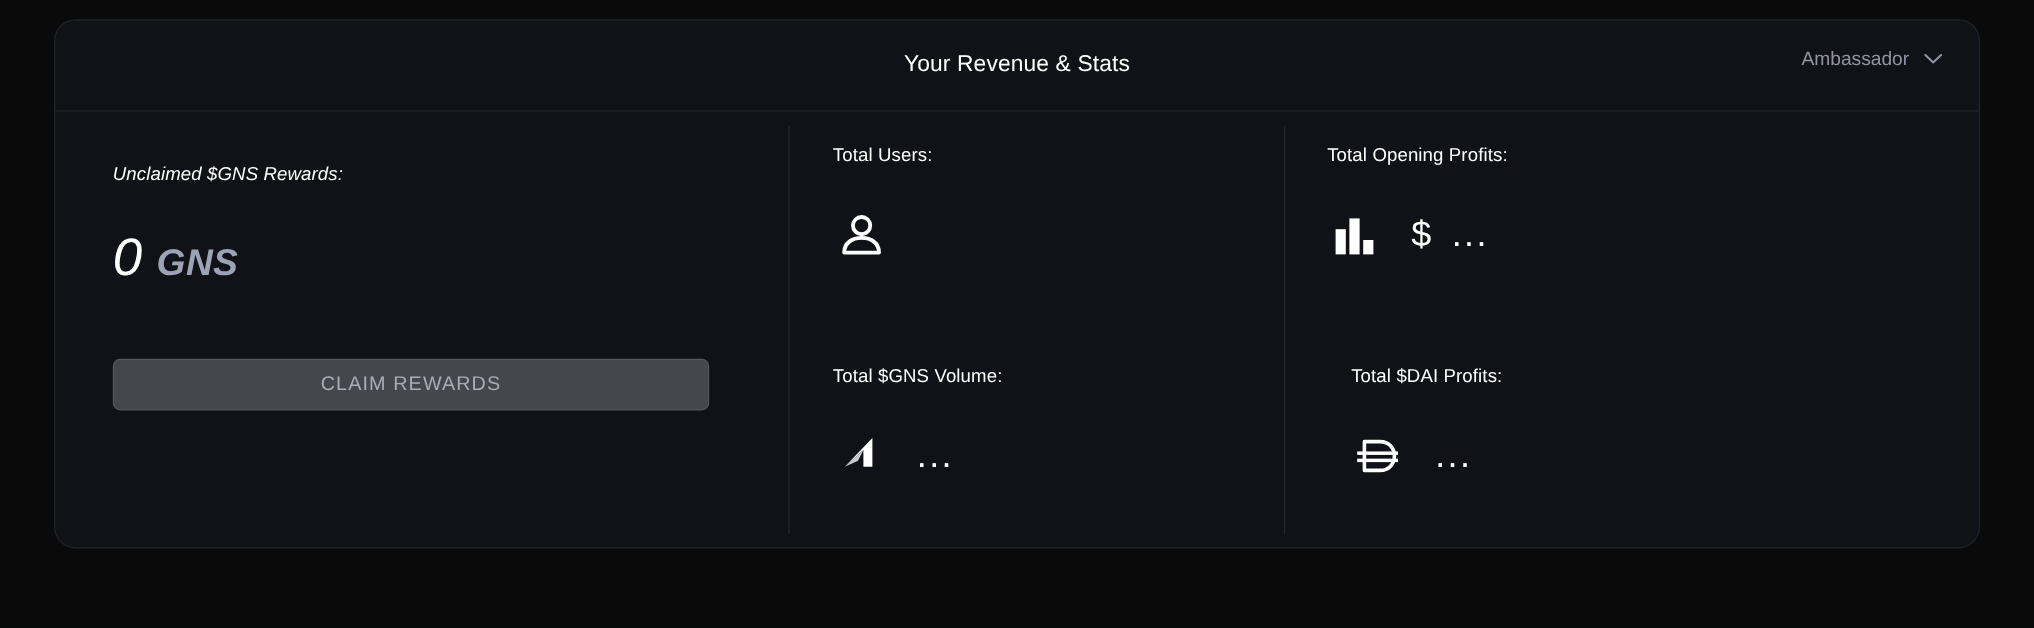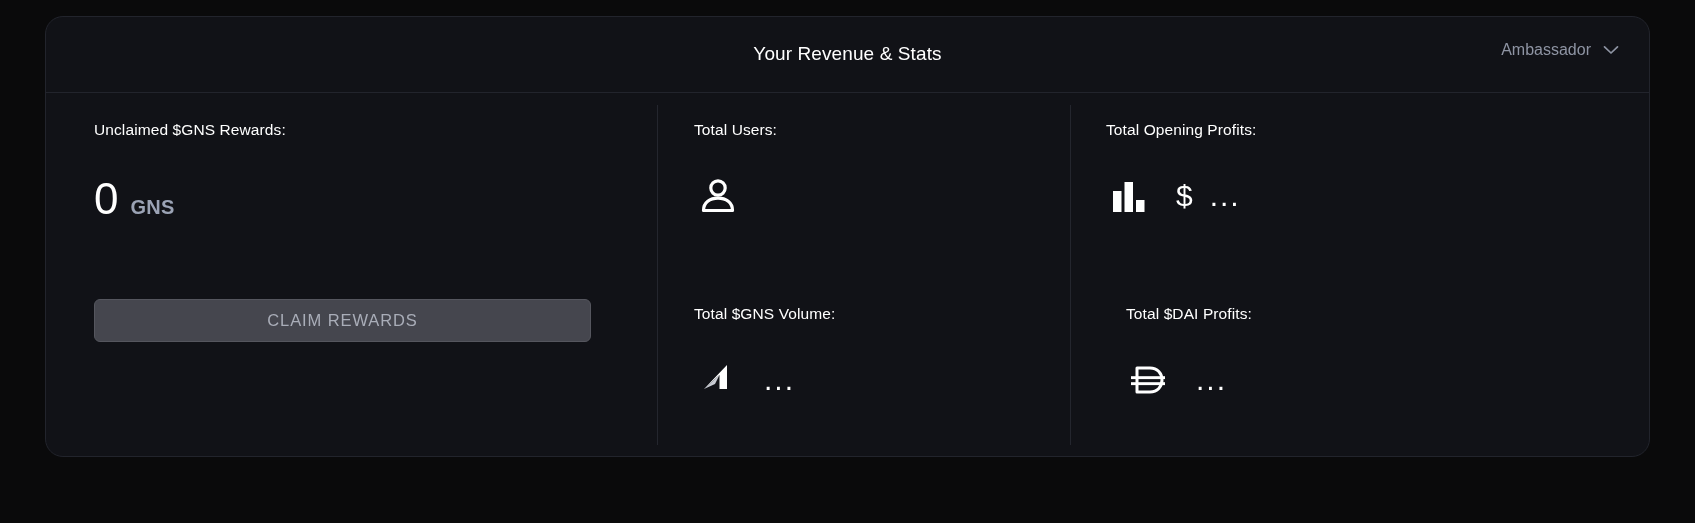--- a/index.html
+++ b/index.html
@@ -84,21 +84,21 @@
     white-space: nowrap;
   }
   .big-num {
     color: #ffffff;
     font-size: 44px;
     font-weight: 400;
     line-height: 1;
   }
   .big-unit {
     color: #9ba3b5;
-    font-size: 20px;
+    font-size: 31px;
     font-weight: 700;
     line-height: 1;
     letter-spacing: .3px;
   }
 
   .value-row {
     margin-top: 30px;
     display: flex;
     align-items: center;
     gap: 26px;
@@ -159,21 +159,21 @@
           </svg>
         </span>
       </div>
     </div>
 
     <div class="card-body">
 
       <div class="vdiv v1"></div>
       <div class="vdiv v2"></div>
 
-      <div class="cell" style="left:48px; top:28px;">
+      <div class="cell" style="left:48px; top:44px;font-style:italic;">
         <div class="stat-label">Unclaimed $GNS Rewards:</div>
         <div class="big-value">
           <span class="big-num">0</span>
           <span class="big-unit">GNS</span>
         </div>
       </div>
 
       <button class="claim-btn">CLAIM REWARDS</button>
 
       <div class="cell" style="left:648px; top:28px;">

